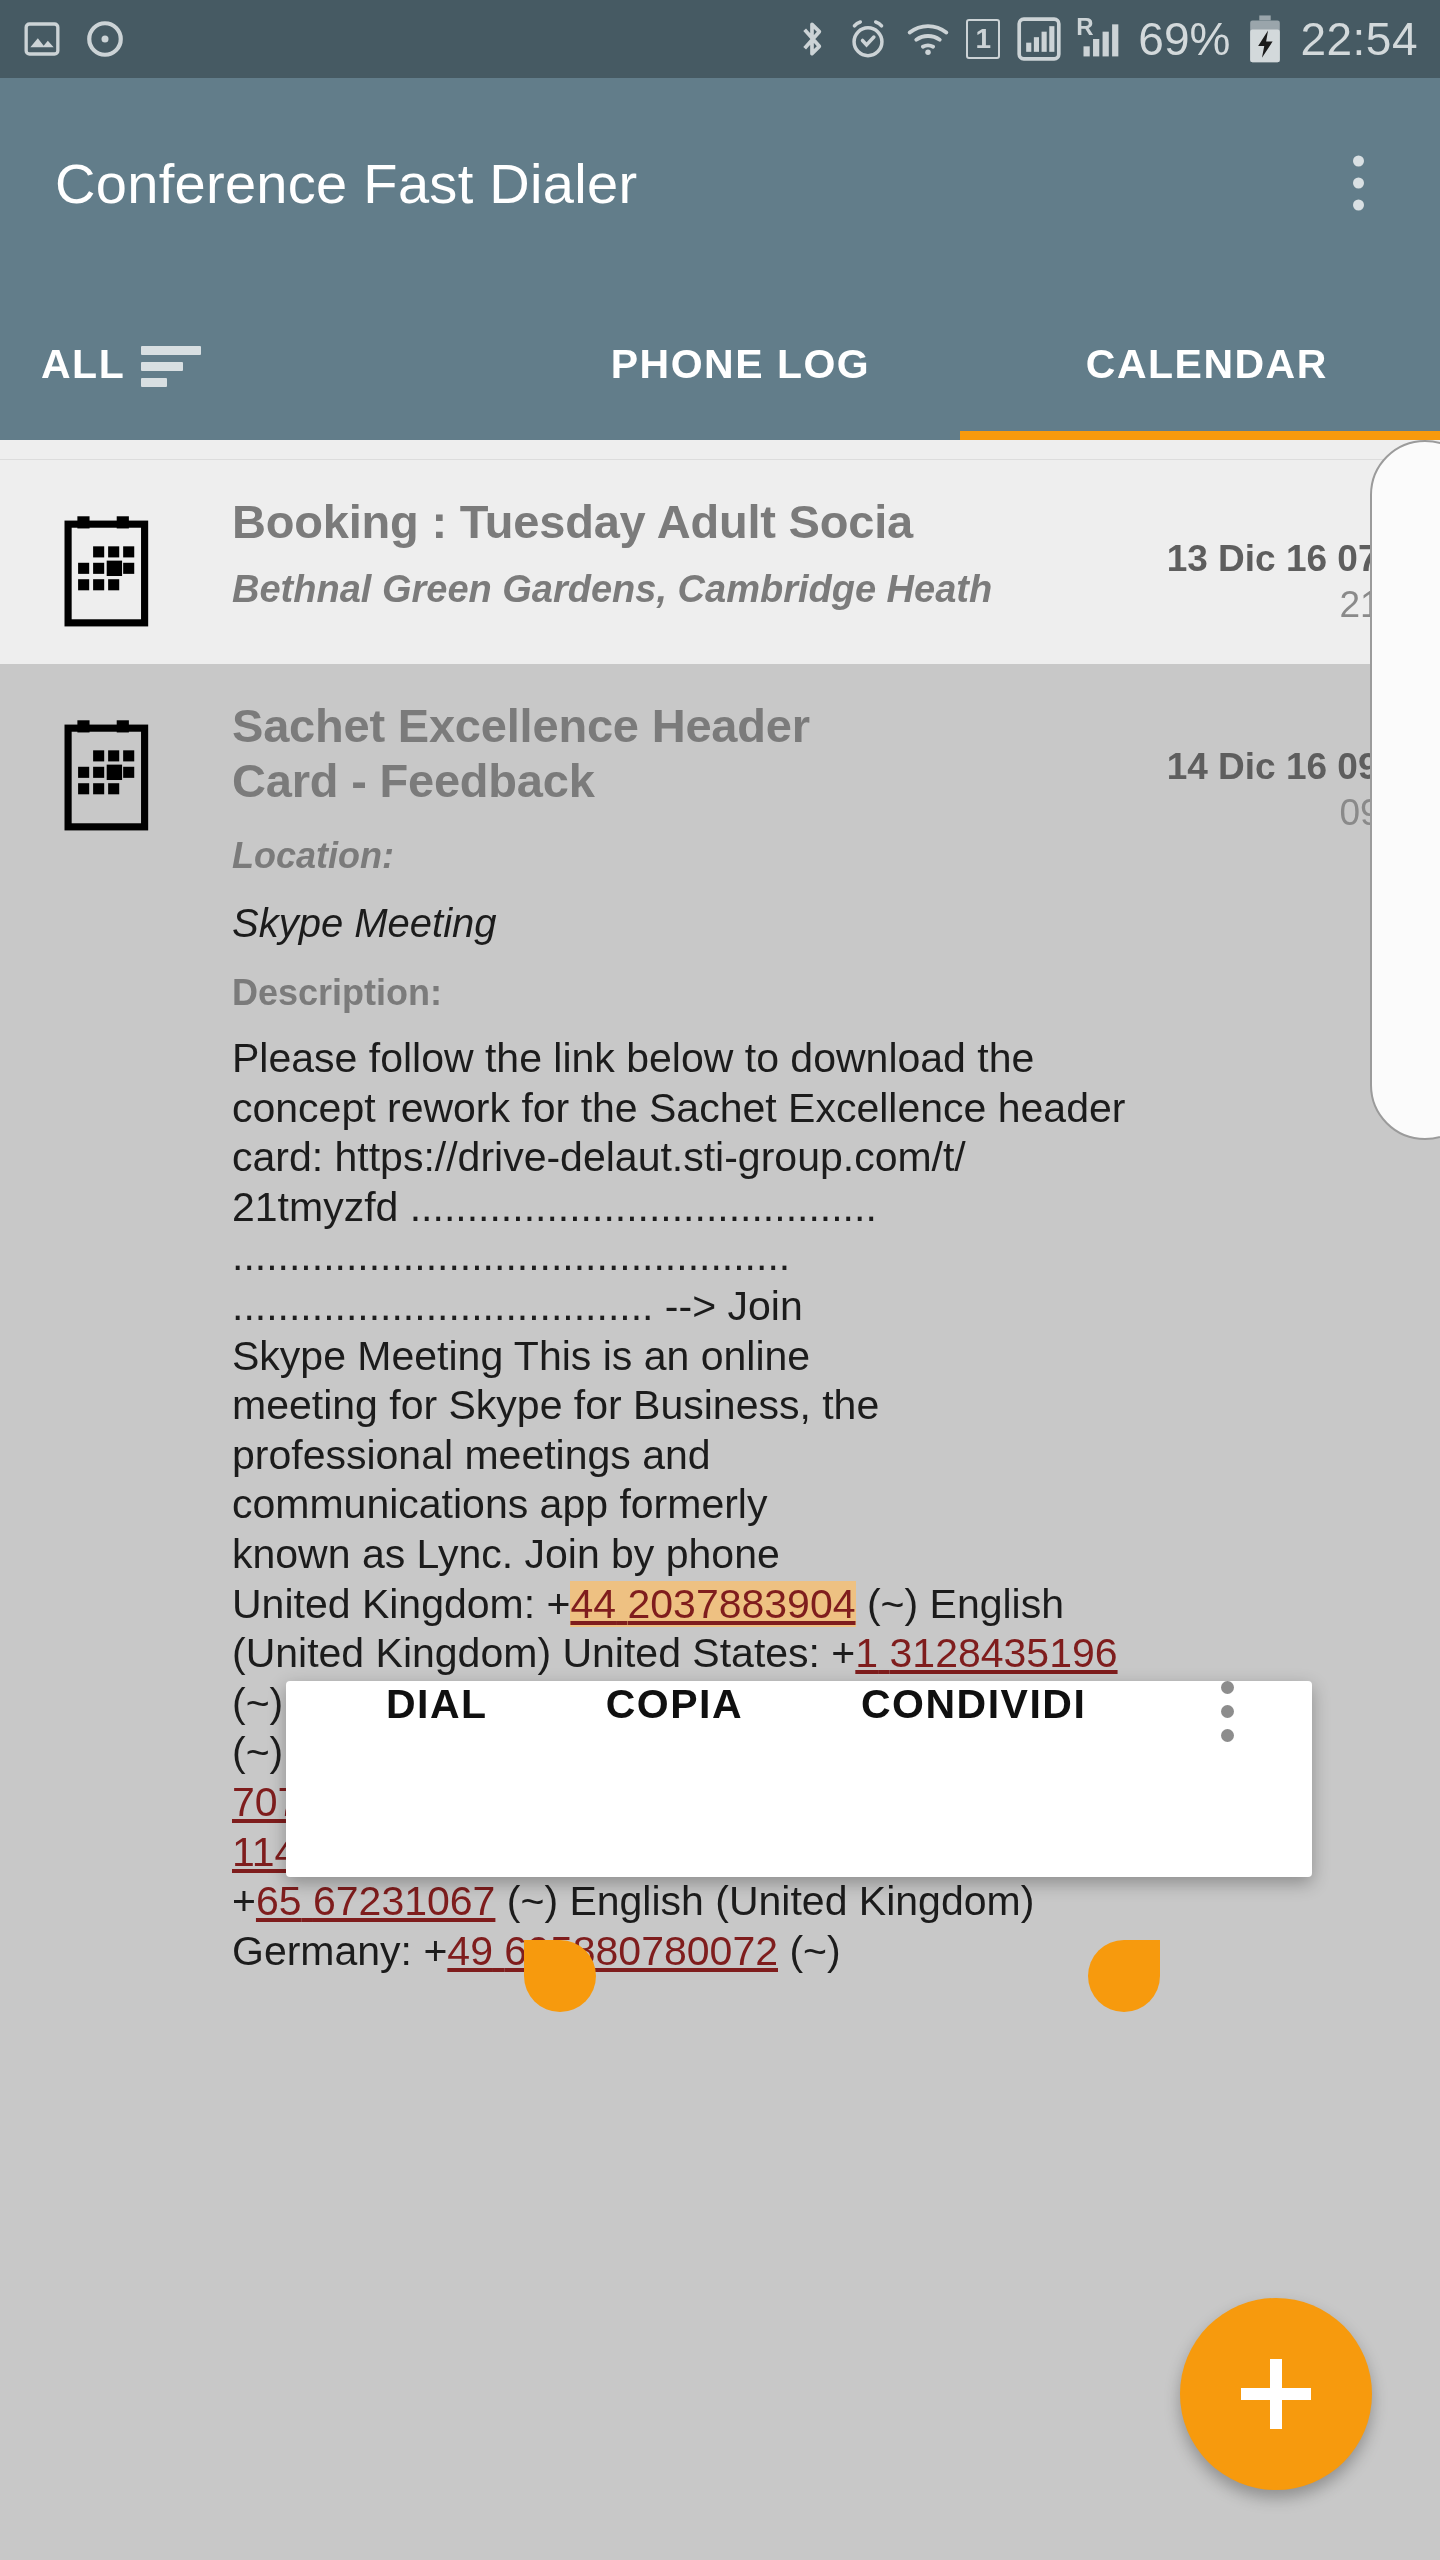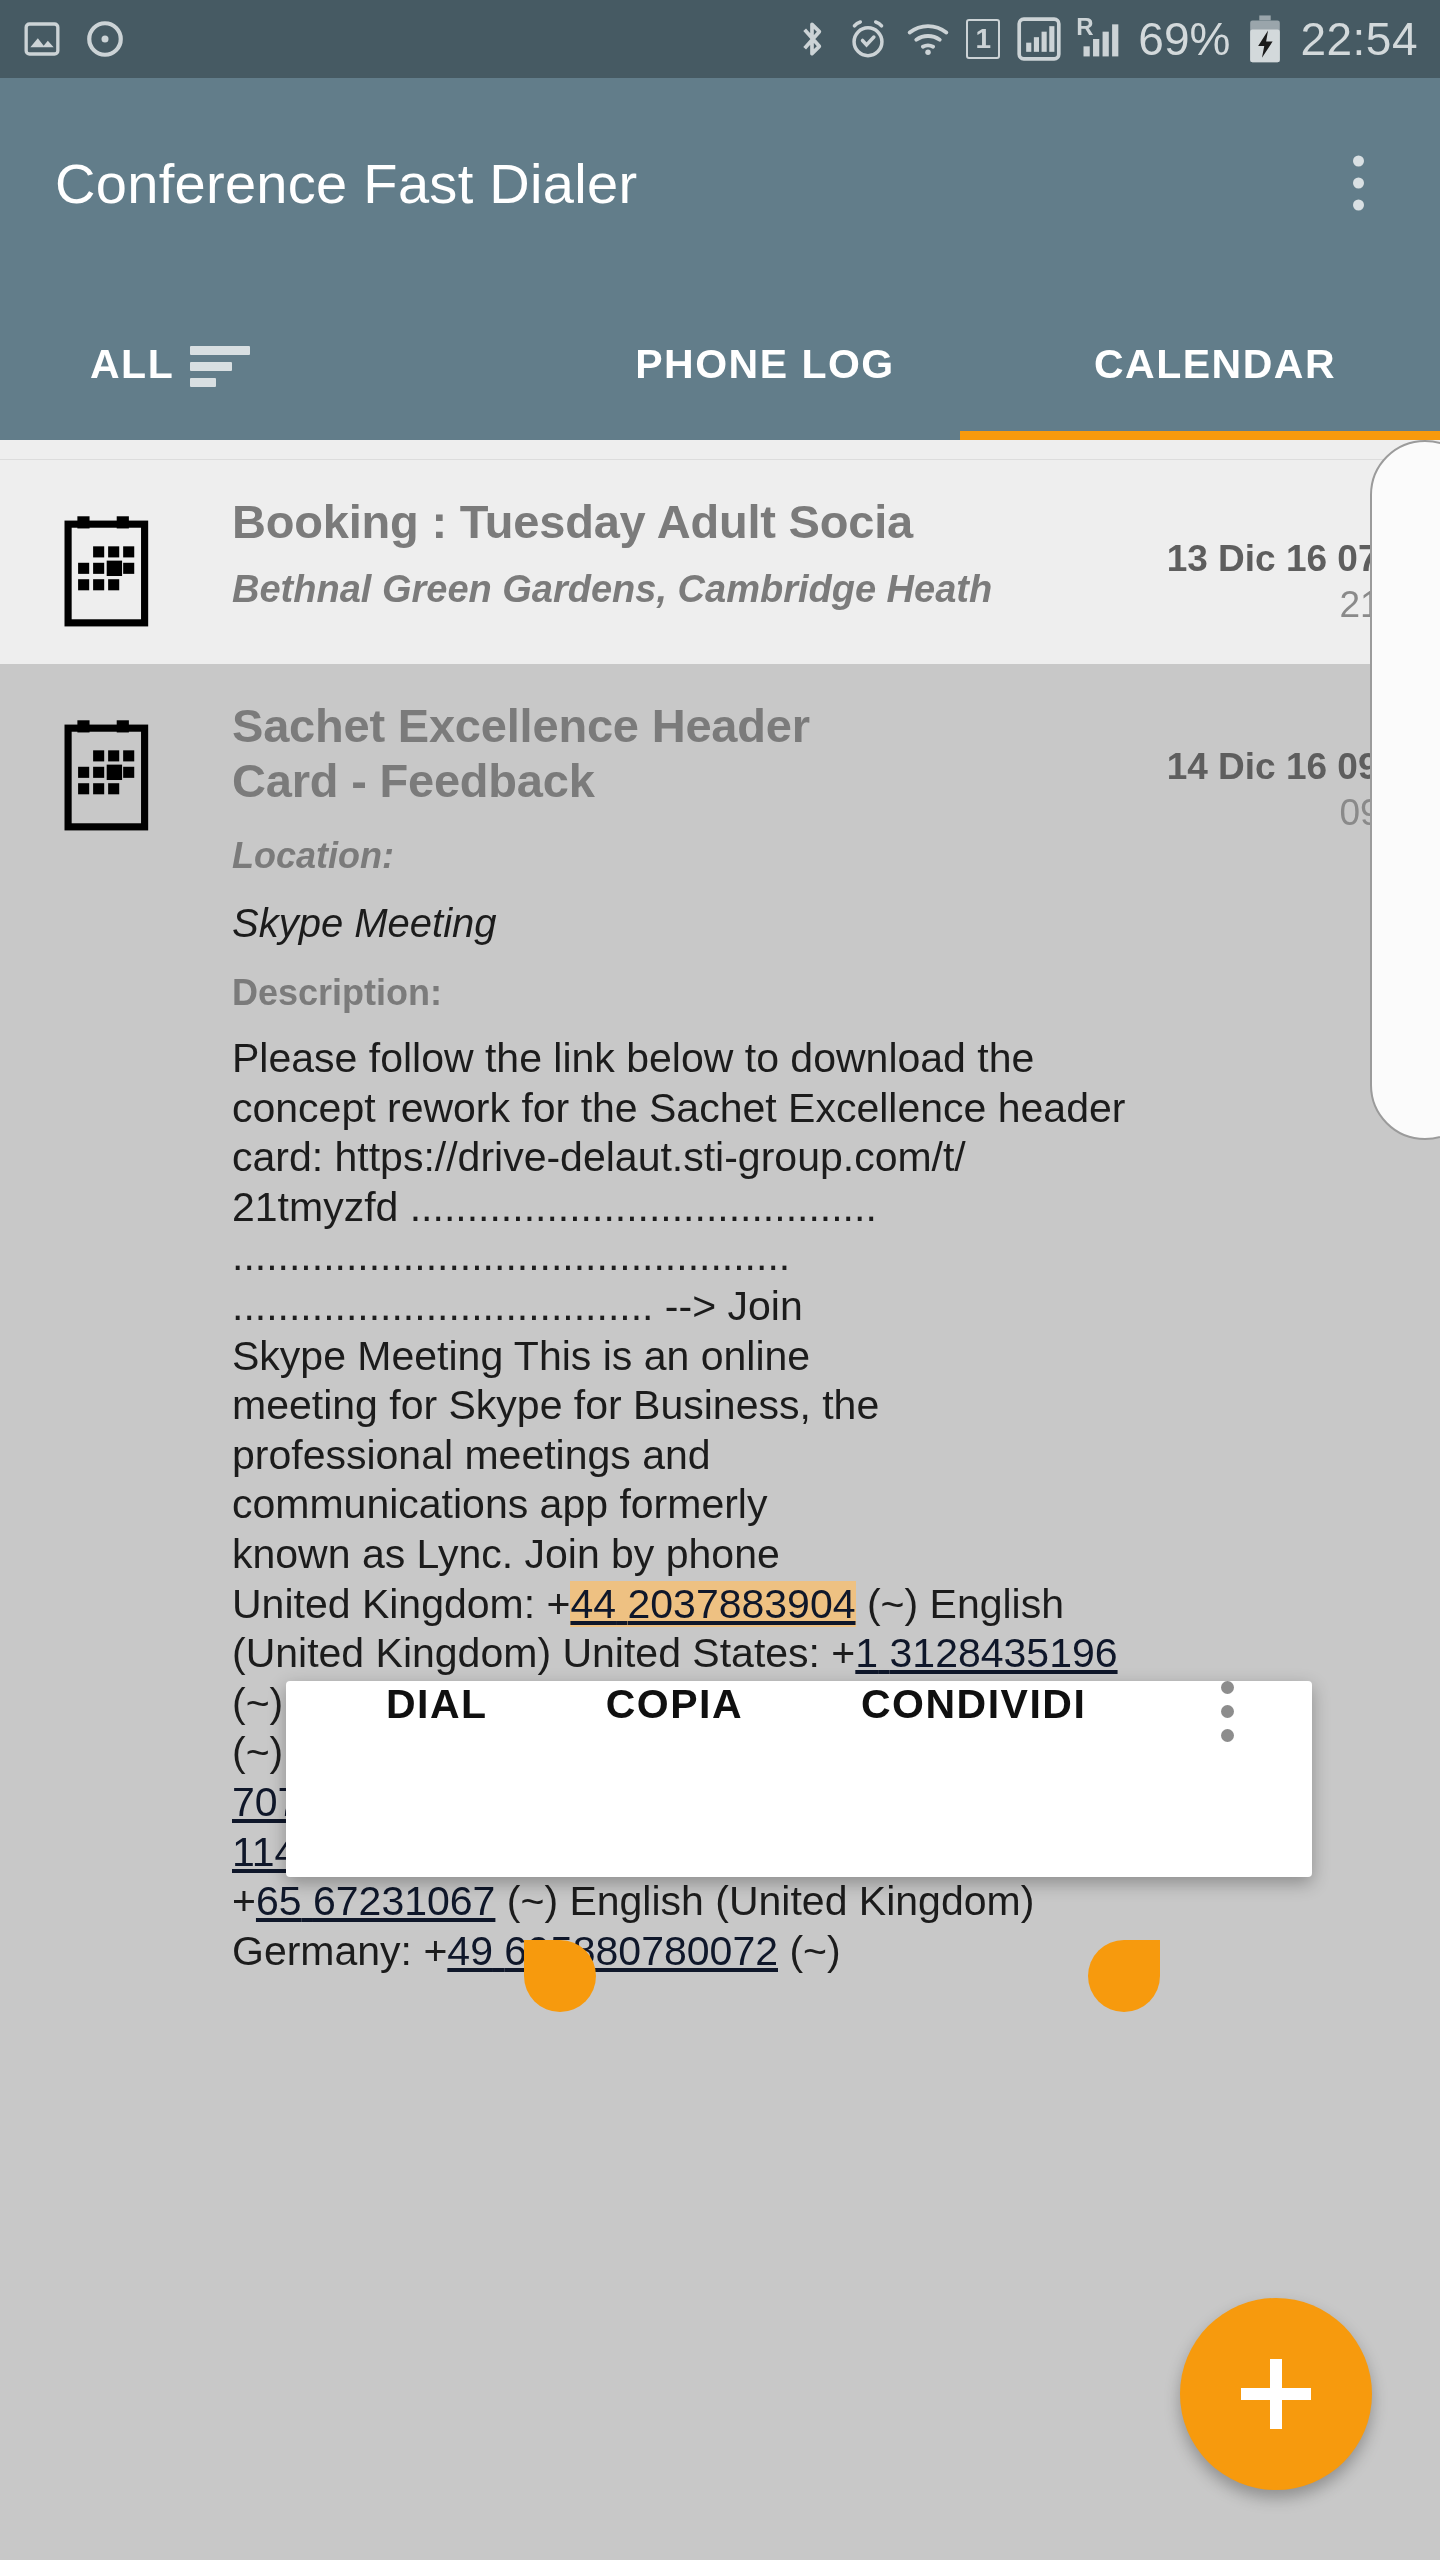--- a/index.html
+++ b/index.html
@@ -36,21 +36,21 @@
   }
   .overflow-dots span { width:11px; height:11px; border-radius:50%; background:#d9e0e3; display:block; }
 
   
   .tabbar { background:#627d8a; height:152px; display:flex; position:relative; }
   .tab {
     flex:1; display:flex; align-items:center; justify-content:center; gap:16px;
     color:#ffffff; font-size:41px; font-weight:bold; letter-spacing:1.5px;
     position:relative;
   }
-  .tab.first { justify-content:flex-start; padding-left:90px; }
+  .tab.first { justify-content:flex-start; padding-left:41px; }
   .tab-indicator {
     position:absolute; bottom:0; height:9px; background:#f79a0d;
     left:66.666%; width:33.333%;
   }
   .sort-icon { display:flex; flex-direction:column; gap:7px; align-items:flex-start; padding-top:4px; }
   .sort-icon i { display:block; height:9px; background:#d8dfe2; border-radius:1px; }
   .sort-icon i:nth-child(1){ width:60px; }
   .sort-icon i:nth-child(2){ width:42px; }
   .sort-icon i:nth-child(3){ width:26px; }
 
@@ -83,21 +83,21 @@
     margin-top:26px;
   }
   .field-label.plain { font-style:normal; }
   .field-value {
     font-size:40px; font-style:italic; color:#1c1c1c; margin-top:24px;
   }
   .desc-body {
     font-size:41px; color:#1c1c1c; line-height:1.21; margin-top:20px;
     word-break:break-word; white-space:pre-wrap;
   }
-  .phonelink { color:#0f172a; text-decoration:underline; }
+  .phonelink { color:#7f1d1d; text-decoration:underline; }
   .phonelink.sel { background:#eec182; }
 
   
   .sel-handle {
     position:absolute; width:72px; height:72px; background:#f79a0d;
   }
   .sel-handle.left  { border-radius:0 50% 50% 50%; }
   .sel-handle.right { border-radius:50% 0 50% 50%; }
 
   

